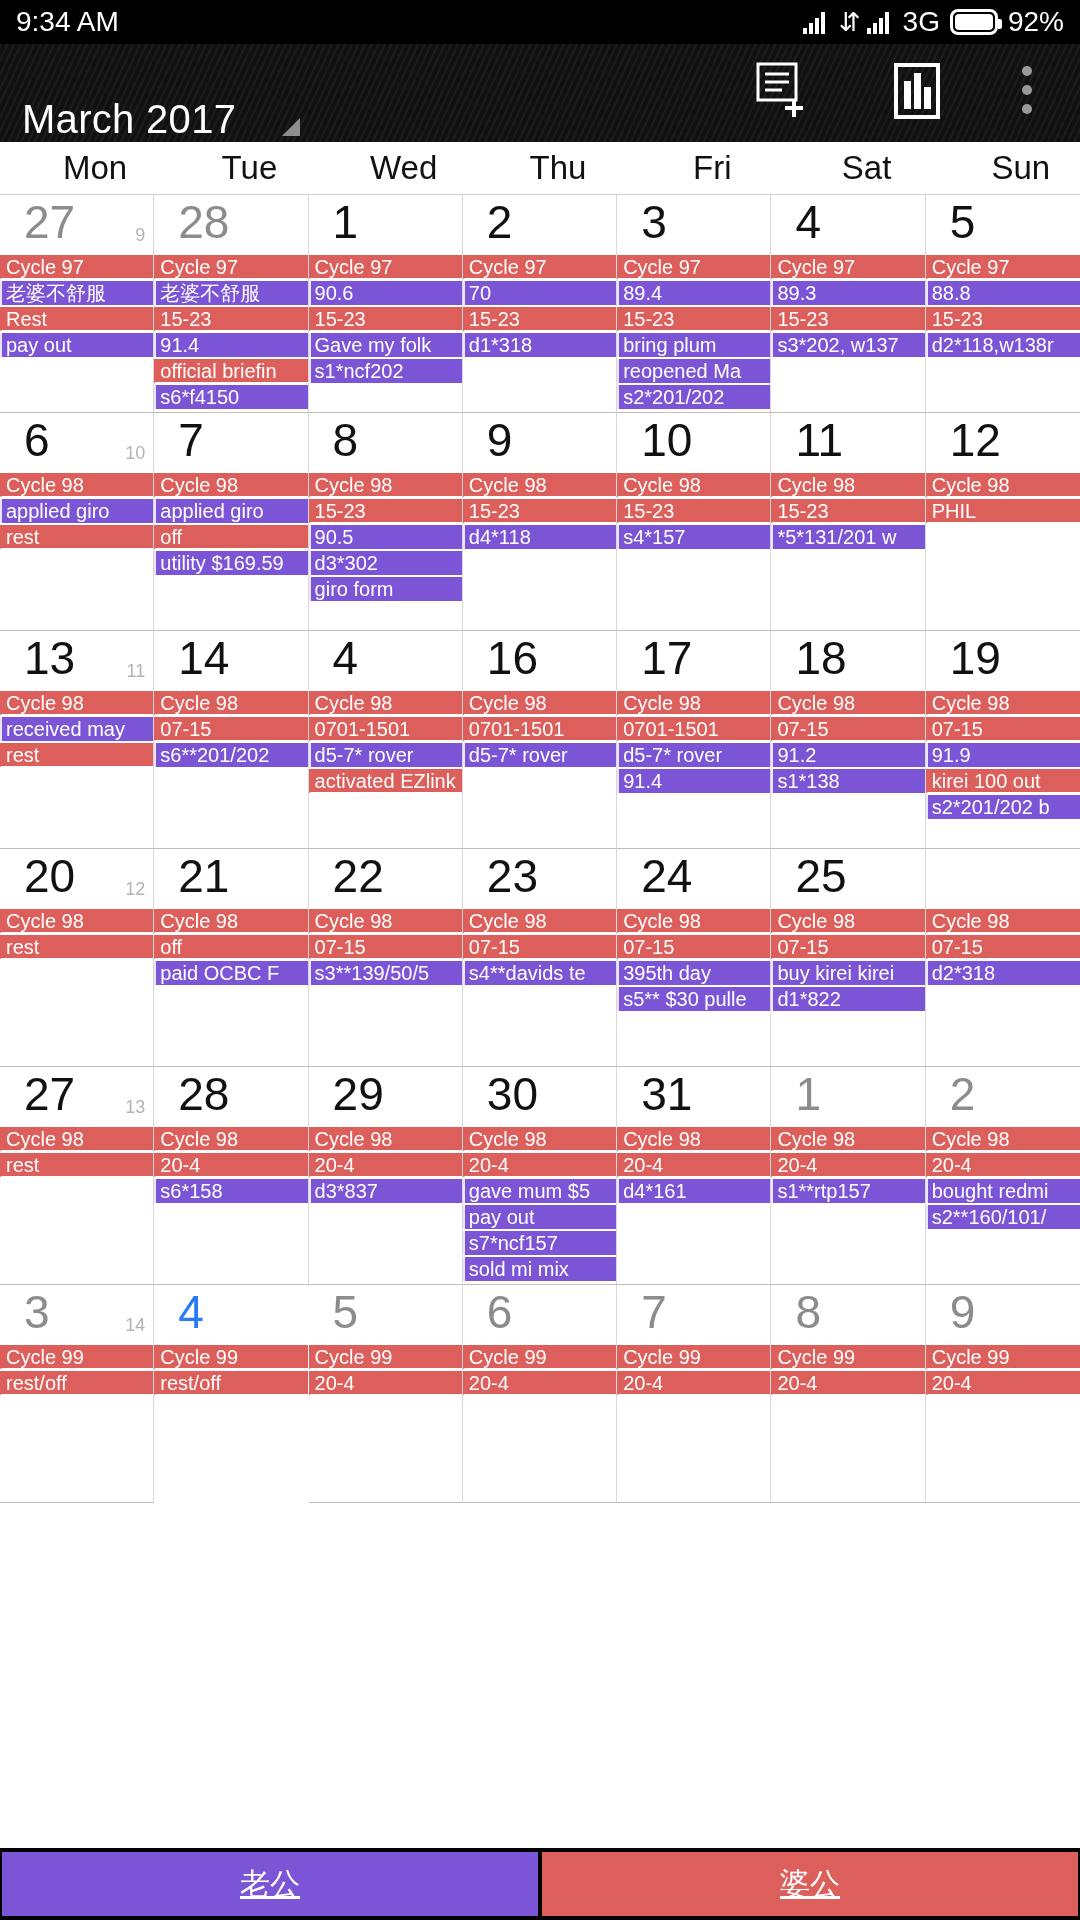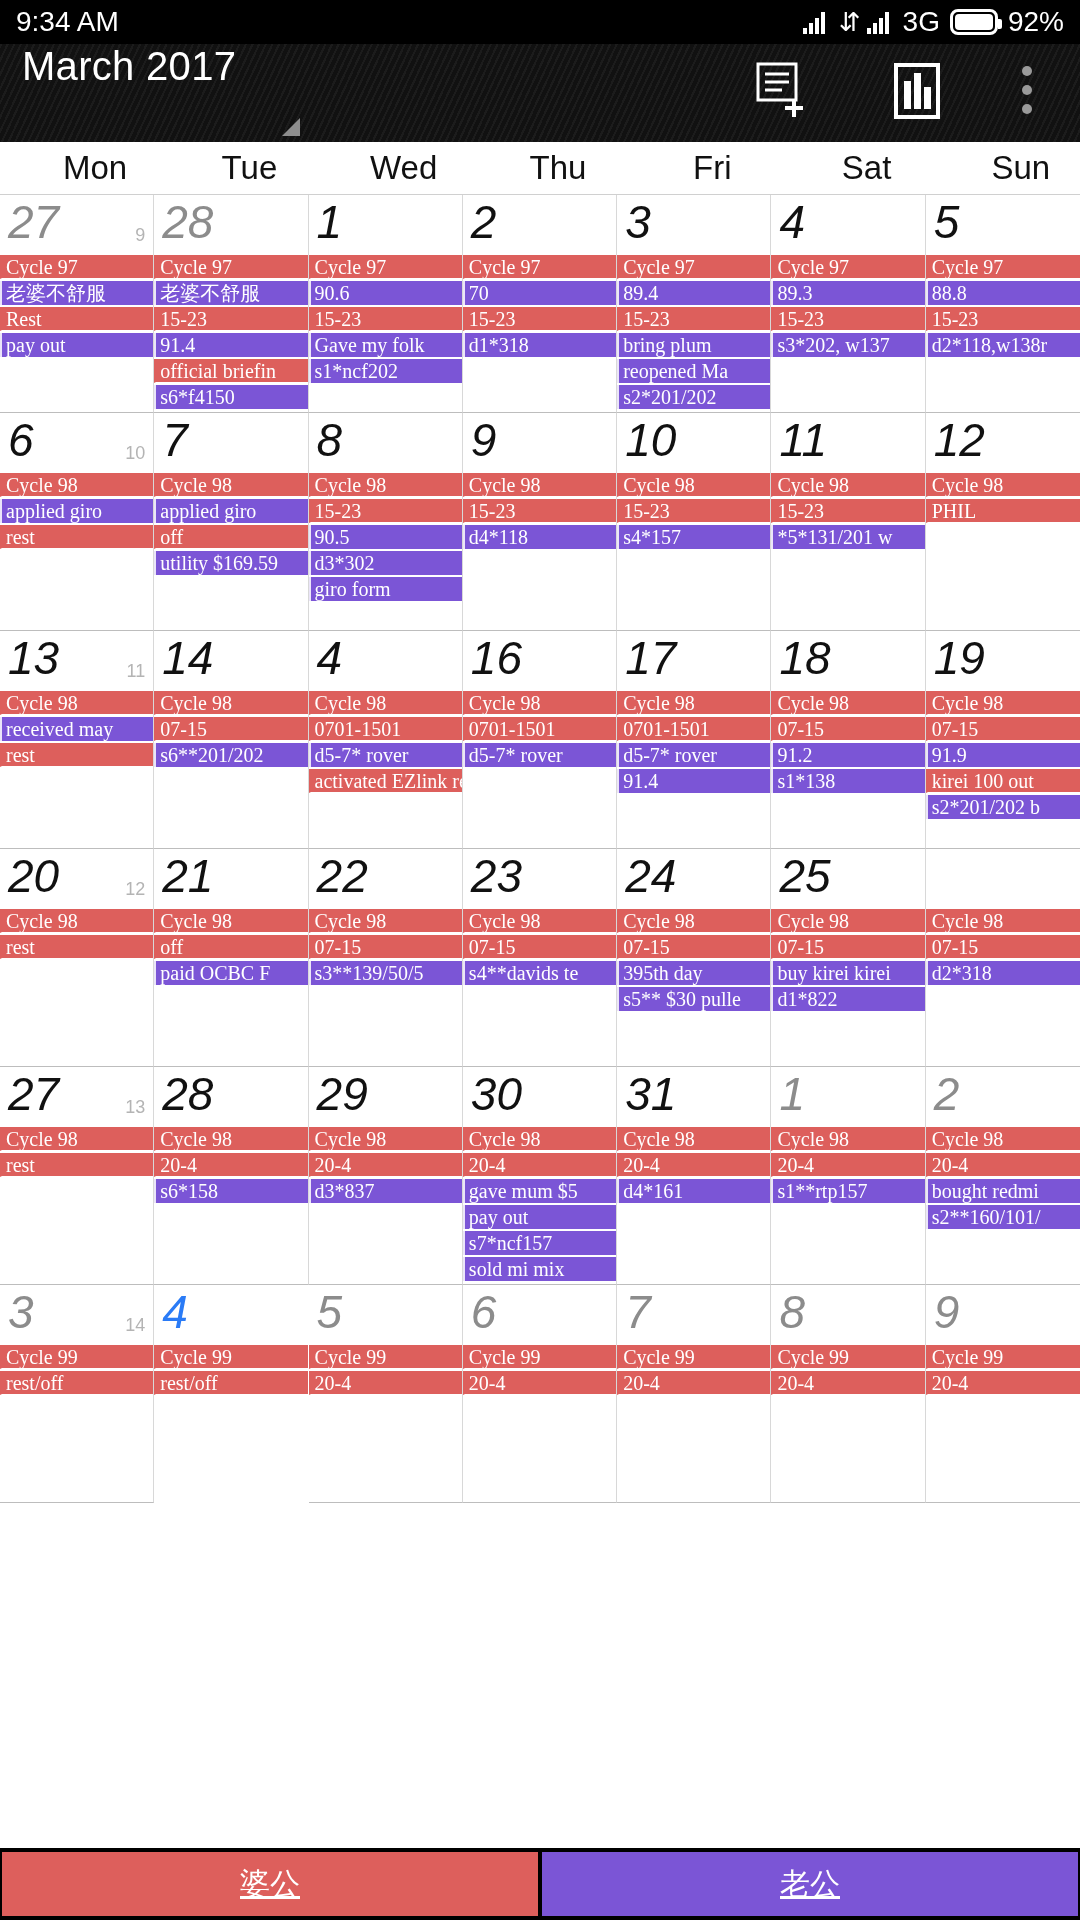--- a/index.html
+++ b/index.html
@@ -32,21 +32,21 @@
     content:""; position:absolute; right:-7px; top:7px;
     width:4px; height:10px; background:#fff; border-radius:0 2px 2px 0;
   }
   .battery i{ position:absolute; left:2px; top:2px; bottom:2px; width:90%; background:#fff; border-radius:4px;}
 
   
   #action-bar {
     height:98px; position:relative; color:#fff;
     background:
       repeating-linear-gradient(115deg, #1c1c1c 0 2px, #111 2px 6px);
-    display:flex; align-items:flex-start;
+    display:flex; align-items:flex-end;
   }
   #month-title { font-size:40px; padding-left:22px; font-weight:400; letter-spacing:.3px;}
   #spinner-caret{
     position:absolute; left:282px; bottom:6px;
     width:0;height:0;border-left:18px solid transparent;border-bottom:18px solid #8e8e8e;
   }
   #action-icons{ position:absolute; right:0; top:0; height:100%; display:flex; align-items:center; gap:74px; padding-right:46px;}
   .ic{ display:block; }
 
   
@@ -76,31 +76,31 @@
 
   .day.sat{ background:#fdeae6; }
   .day.sun{ background:#eef5f7; }
   .day.pinkfull{ background:#f2b0a8; }
   .day.pinkmid{ background:#f0aca4; }
   .day.pinksat{ background:#f7c9c2; }
   .day.pinksun{ background:#eed2ce; }
   .day.selected{ background:#b6c0e8; outline:2px solid #fff; outline-offset:-2px; }
 
   .daynum{
-    font-size:46px; line-height:54px; padding-left:8px;
-    color:#111; font-weight:400;font-style:italic;
+    font-size:46px; line-height:54px; padding-left:24px;
+    color:#111; font-weight:400;
   }
   .daynum.other{ color:#8c8c8c; }
   .daynum.today{ color:#2a7bf6; }
   .weeknum{
     position:absolute; right:8px; top:30px;
     font-size:18px; color:#b4b4b4;
   }
 
-  .events{ position:absolute; left:0; right:0; top:60px;font-family:Liberation Serif, serif; }
+  .events{ position:absolute; left:0; right:0; top:60px; }
   .ev{
     height:24px; line-height:24px;
     font-size:20px; color:#fff;
     padding-left:4px;
     margin-bottom:2px;
     white-space:nowrap; overflow:hidden;
     border-left:2px solid rgba(255,255,255,.85);
   }
   .ev.red{ background:#dd5f5c; border-left-color:#dd5f5c; border-bottom:1px solid #fff;}
   .ev.purple{ background:#7b55d6; }
@@ -541,15 +541,15 @@
     <div class="day pinksun">
       <div class="daynum other">9</div>
       <div class="events">
         <div class="ev red">Cycle 99</div>
         <div class="ev red">20-4</div>
       </div>
     </div>
   </div>
 
 <div id="bottom-bar">
+    <div class="cal-chip chip-purple" style="background: rgb(123, 85, 214);">老公</div>
     <div class="cal-chip chip-red" style="background: rgb(221, 95, 92);">婆公</div>
-    <div class="cal-chip chip-purple" style="background: rgb(123, 85, 214);">老公</div>
   </div>
 
 </body></html>

